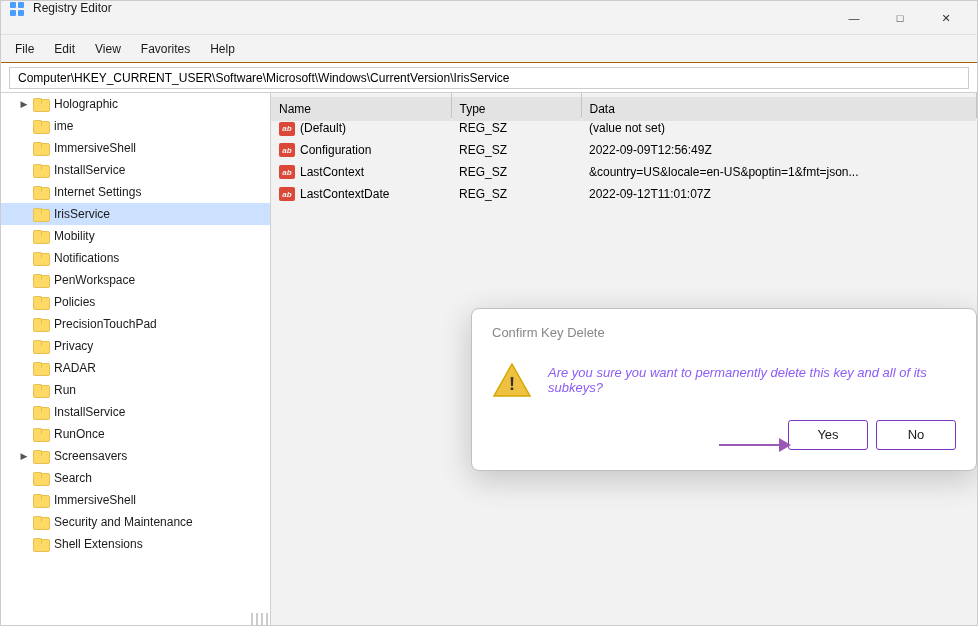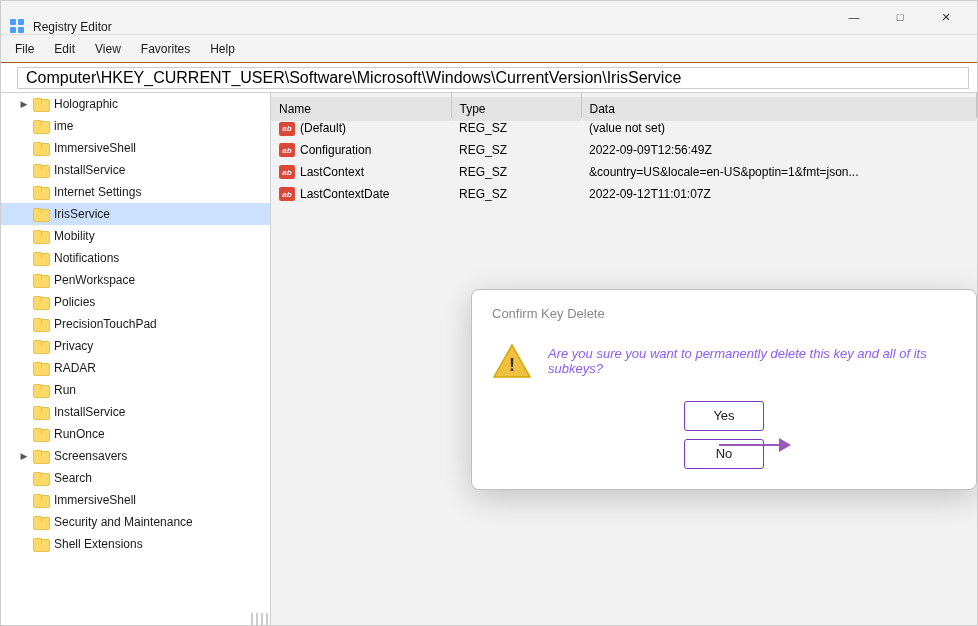--- a/index.html
+++ b/index.html
@@ -17,21 +17,21 @@
       width: 978px;
       height: 626px;
       background: #fff;
       border: 1px solid #ccc;
       display: flex;
       flex-direction: column;
     }
 
     .title-bar {
       display: flex;
-      align-items: flex-end;
+      align-items: flex-start;
       height: 34px;
       background: #f3f3f3;
       padding: 0 8px;
       border-bottom: 1px solid #e0e0e0;
       flex-shrink: 0;
     }
 
     .title-bar-icon {
       width: 16px;
       height: 16px;
@@ -92,25 +92,24 @@
       background: #fff;
       border-bottom: 1px solid #d0d0d0;
       padding: 0 8px;
       flex-shrink: 0;
     }
 
     .address-input {
       flex: 1;
       border: 1px solid #ccc;
       padding: 2px 8px;
-      font-size: 16px;
+      font-size: 12px;
       height: 22px;
       outline: none;
       background: #fff;
-      margin-left: 8px;
     }
 
     
     .main-content {
       display: flex;
       flex: 1;
       overflow: hidden;
       position: relative;
     }
 
@@ -306,21 +305,20 @@
       font-style: italic;
     }
 
     .dialog-footer {
       display: flex;
       justify-content: flex-end;
       align-items: center;
       padding: 0 20px 20px 20px;
       gap: 8px;
       position: relative;
-      flex-direction: column;
     }
 
     .arrow-indicator {
       position: absolute;
       right: 185px;
       top: 50%;
       transform: translateY(-50%);
       display: flex;
       align-items: center;
     }

